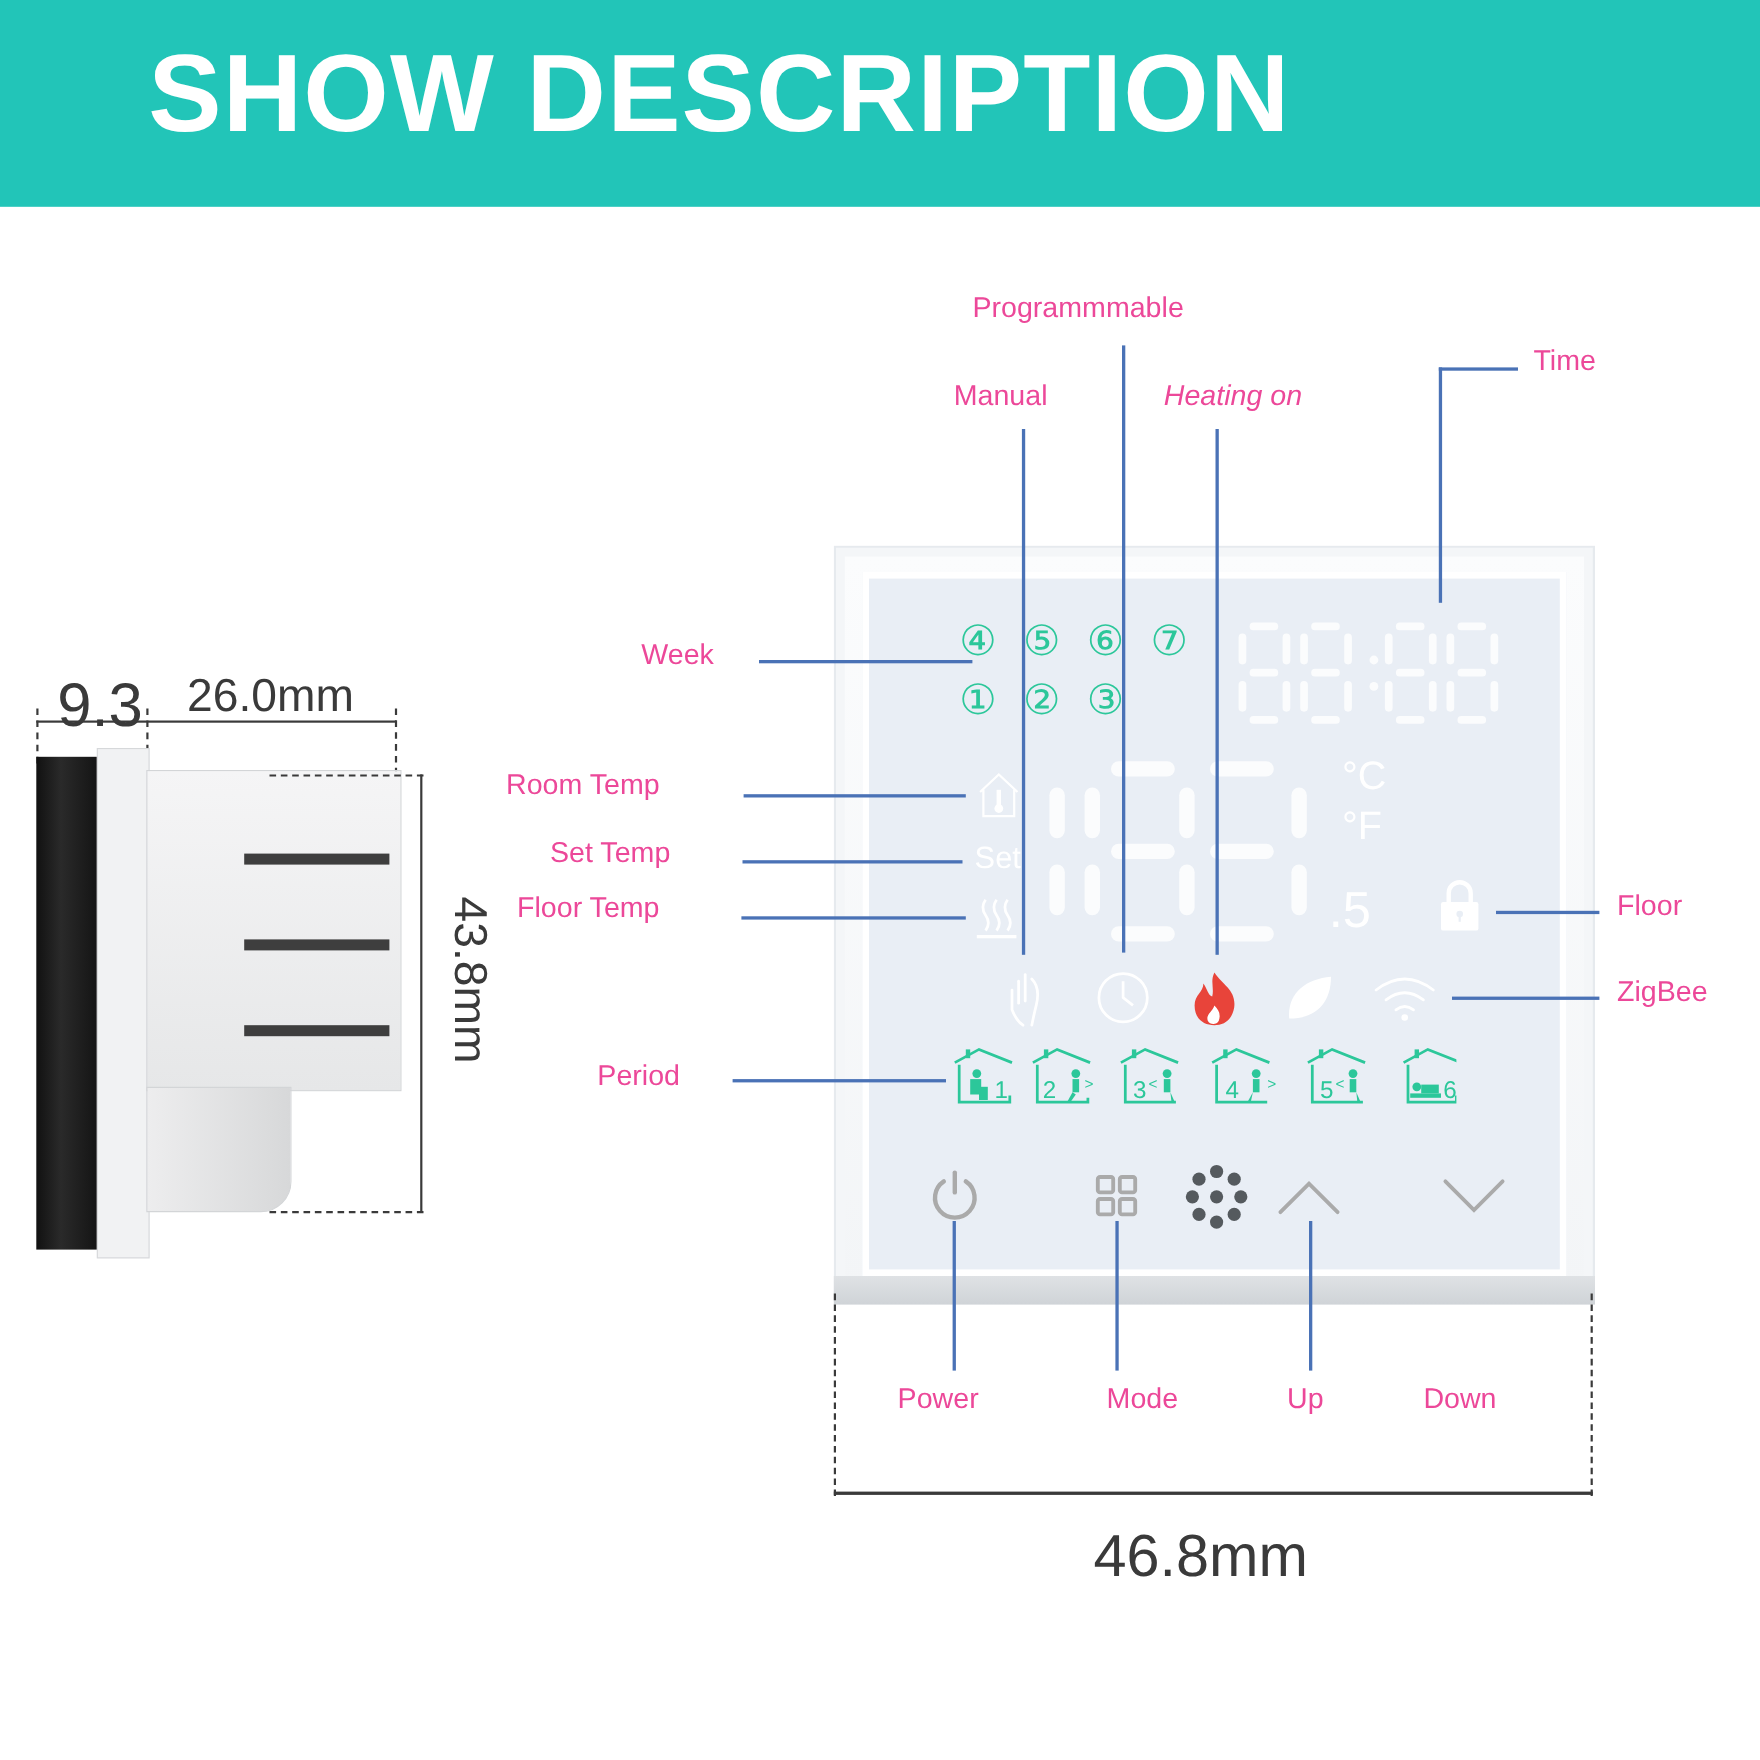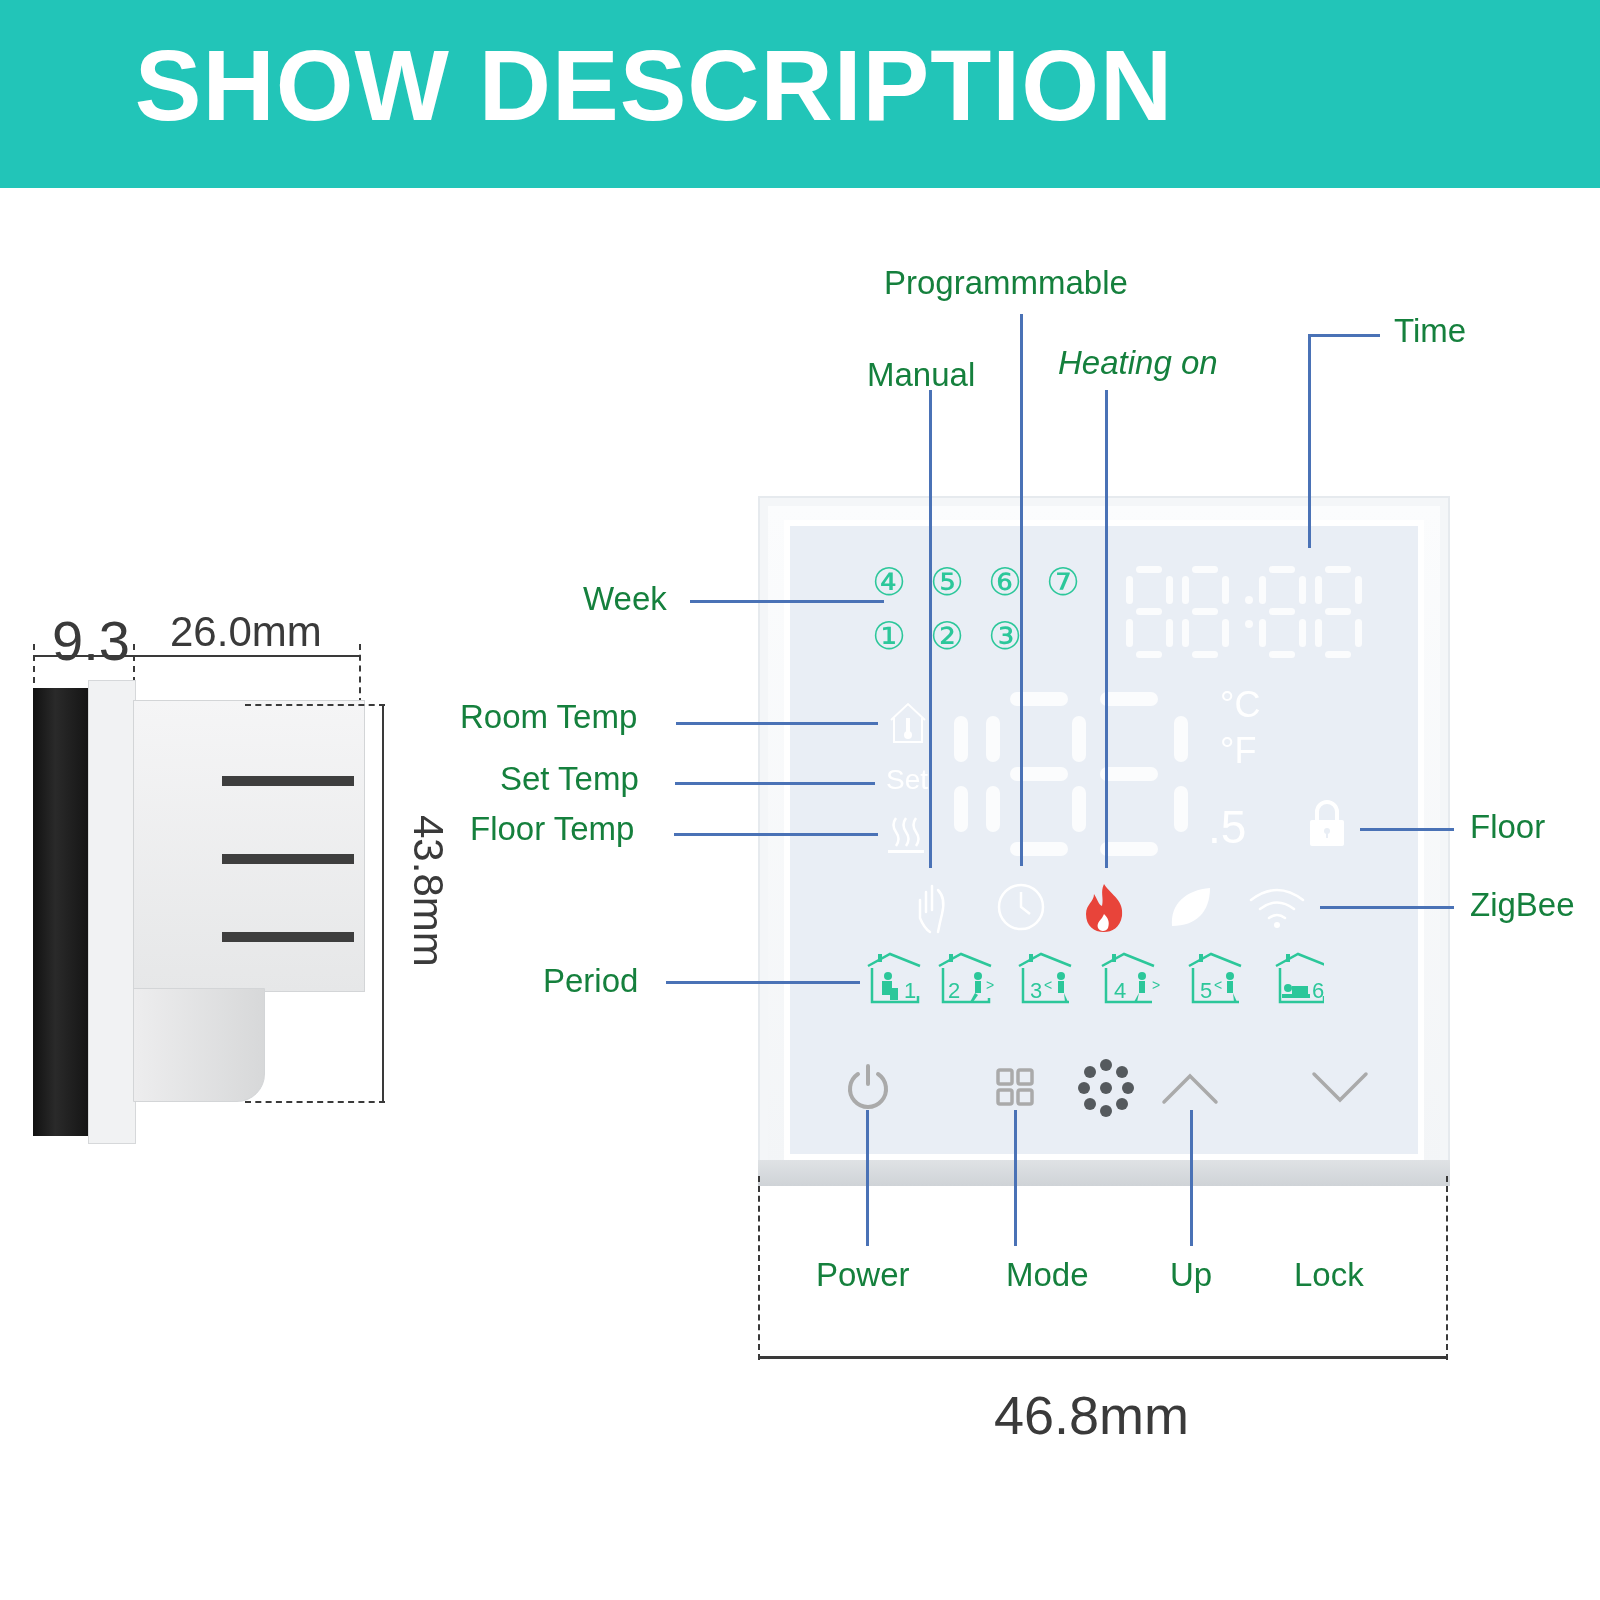--- a/index.html
+++ b/index.html
@@ -2,21 +2,21 @@
 <html><head>
 <meta charset="utf-8">
 <style>
   html, body { margin:0; padding:0; }
   body { width:1600px; height:1600px; background:#ffffff; position:relative; overflow:hidden;
          font-family:"Liberation Sans", "DejaVu Sans", sans-serif; }
   .abs { position:absolute; }
   .banner { left:0; top:0; width:1600px; height:188px; background:#22c5b8; }
   .banner-title { position:absolute; left:0; top:28px; width:1308px; text-align:center; color:#fff;
                   font-weight:bold; font-size:100px; letter-spacing:1px; transform:scaleX(1.0); }
-  .label { color:#15803d; font-size:33px; white-space:nowrap; }
+  .label { color:#ec4899; font-size:26px; white-space:nowrap; }
   .dim { color:#3a3a3a; font-size:44px; white-space:nowrap; }
   .line { background:#4a72b6; }
   .dline { background:#3a3a3a; }
   .dash-v { border-left:2px dashed #3a3a3a; width:0; }
   .dash-h { border-top:2px dashed #3a3a3a; height:0; }
   
   .panel-outer { left:758px; top:496px; width:692px; height:688px; background:#f4f6f8;
                  box-shadow: inset 0 0 0 2px #e6eaee; }
   .panel-bevel { left:768px; top:506px; width:672px; height:668px;
                  background:linear-gradient(180deg,#fbfcfd 0%, #f3f5f7 100%); }
@@ -278,21 +278,21 @@
 <div class="abs" style="left:1310px;top:1070px;width:60px;height:36px;">
   <svg width="60" height="36" viewBox="0 0 60 36">
     <path d="M4 4 L30 30 L56 4" fill="none" stroke="#aaaaaa" stroke-width="3.5" stroke-linecap="round"></path>
   </svg>
 </div>
 
 <div>
   <div class="abs label" style="left:884px;top:264px;">Programmmable</div>
   <div class="abs line" style="left:1020px;top:314px;width:3px;height:552px;"></div>
 
-  <div class="abs label" style="left:867px;top:356px;">Manual</div>
+  <div class="abs label" style="left:867px;top:344px;">Manual</div>
   <div class="abs line" style="left:929px;top:390px;width:3px;height:478px;"></div>
 
   <div class="abs label" style="left:1058px;top:344px;font-style:italic;">Heating on</div>
   <div class="abs line" style="left:1105px;top:390px;width:3px;height:478px;"></div>
 
   <div class="abs label" style="left:1394px;top:312px;">Time</div>
   <div class="abs line" style="left:1308px;top:334px;width:72px;height:3px;"></div>
   <div class="abs line" style="left:1308px;top:334px;width:3px;height:214px;"></div>
 
   <div class="abs label" style="left:583px;top:580px;">Week</div>
@@ -318,19 +318,19 @@
 
   <div class="abs line" style="left:866px;top:1110px;width:3px;height:136px;"></div>
   <div class="abs label" style="left:816px;top:1256px;text-align:center;">Power</div>
 
   <div class="abs line" style="left:1014px;top:1110px;width:3px;height:136px;"></div>
   <div class="abs label" style="left:974px;top:1256px;margin-left:32px;">Mode</div>
 
   <div class="abs line" style="left:1190px;top:1110px;width:3px;height:136px;"></div>
   <div class="abs label" style="left:1170px;top:1256px;">Up</div>
 
-  <div class="abs label" style="left:1294px;top:1256px;">Lock</div>
+  <div class="abs label" style="left:1294px;top:1256px;">Down</div>
 </div>
 
 <div class="abs dash-v" style="left:758px;top:1176px;height:184px;"></div>
 <div class="abs dash-v" style="left:1446px;top:1176px;height:184px;"></div>
 <div class="abs dline" style="left:758px;top:1356px;width:690px;height:3px;"></div>
 <div class="abs dim" style="left:994px;top:1384px;font-size:54px;">46.8mm</div>
 
 </body></html>

